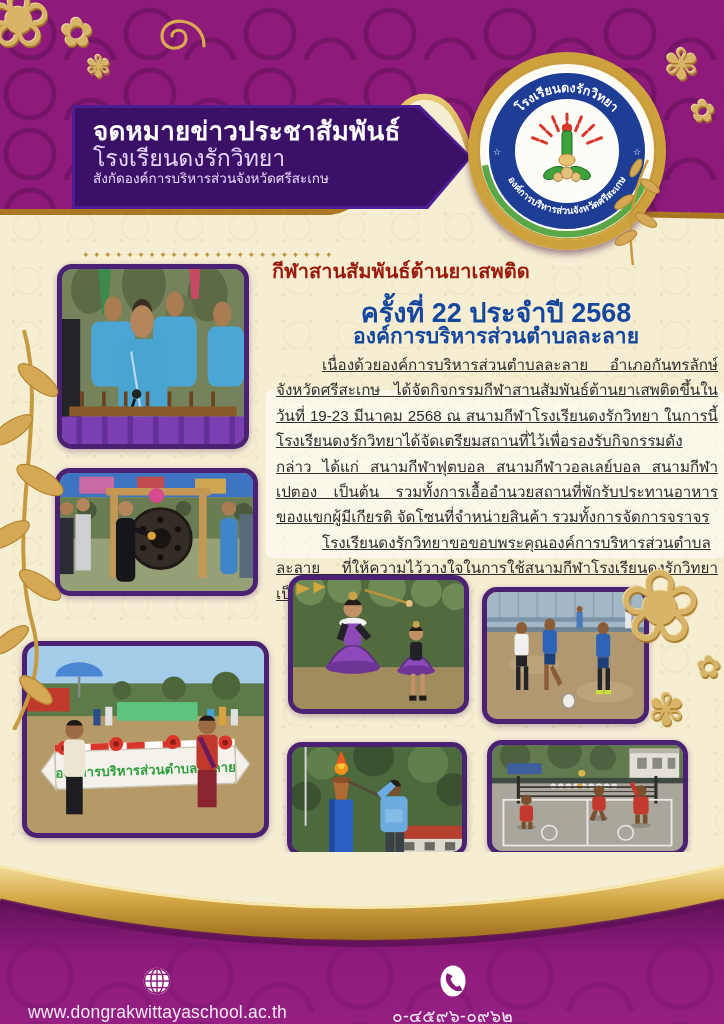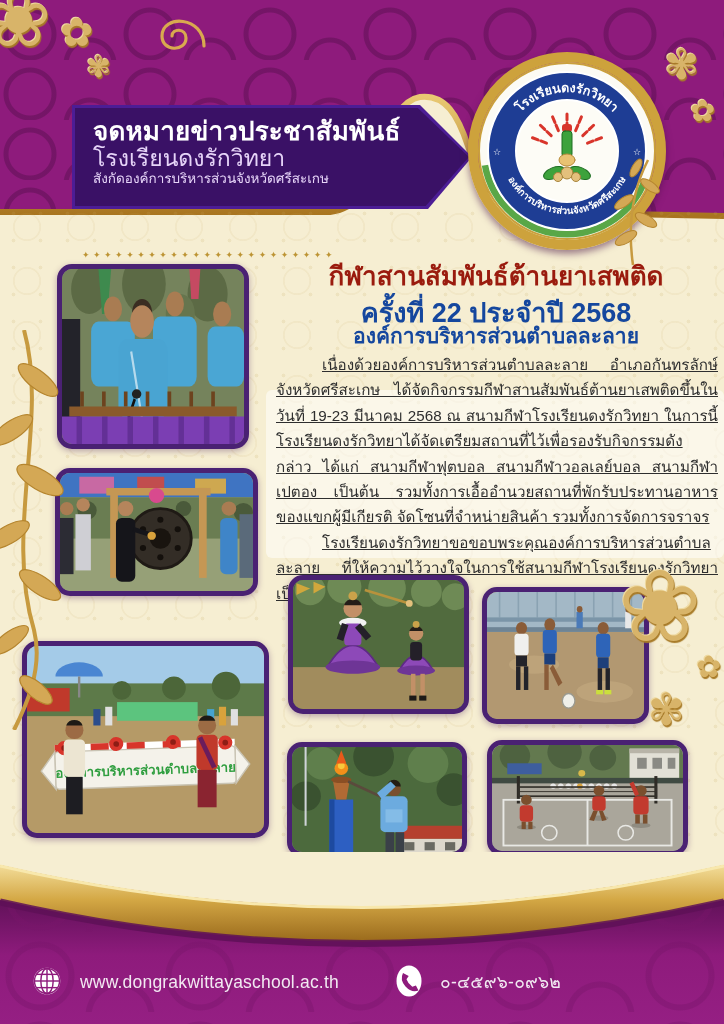--- a/index.html
+++ b/index.html
@@ -30,22 +30,22 @@
   .banner-l2{font-size:23px;font-weight:400;color:#e6d4f8;line-height:1.12;}
   .banner-l3{font-size:13.5px;font-weight:400;color:#e6d4f8;line-height:1.25;}
   
   .logo-ring{position:absolute;left:468px;top:52px;width:178px;height:178px;border-radius:50%;
     border:10px solid #cda23c;box-shadow:0 4px 7px rgba(70,15,65,.5), inset 0 2px 3px rgba(255,242,200,.9);}
   .logo{position:absolute;left:477px;top:61px;width:180px;height:180px;}
   
   .date-line{position:absolute;left:70px;top:219px;font-size:23px;font-weight:700;color:#3f1368;}
   .divider{position:absolute;left:82px;top:250px;font-size:9px;letter-spacing:3.5px;color:#bd9434;}
   
-  .art-title{position:absolute;left:272px;top:255px;width:448px;text-align:center;
-    font-size:26px;font-weight:800;color:#9a1b0e;}
+  .art-title{position:absolute;left:272px;top:255px;width:448px;text-align:left;
+    font-size:20px;font-weight:800;color:#9a1b0e;}
   .art-sub1{position:absolute;left:272px;top:291px;width:448px;text-align:center;
     font-size:27px;font-weight:700;color:#15479e;}
   .art-sub2{position:absolute;left:272px;top:319px;width:448px;text-align:center;
     font-size:21px;font-weight:800;color:#15479e;}
   .text-sheet{position:absolute;left:266px;top:390px;width:458px;height:168px;
     background:rgba(255,255,255,.52);border-radius:6px;}
   .art-body{position:absolute;left:276px;top:352px;width:442px;
     font-size:15.2px;line-height:25.4px;color:#2e2e2e;text-align:justify;text-decoration:underline;}
   .art-body p{margin:0;text-indent:46px;}
   
@@ -64,21 +64,21 @@
   .glyph{position:absolute;color:#d8b469;text-shadow:1px 2px 1px #a87b28, -1px -1px 0 #eed9a0;line-height:1;}
   
   .footer-band{position:absolute;left:0;top:852px;width:724px;height:172px;
     background:linear-gradient(#5e1157 0 26%, #8e1b7c 60%, #951f83);}
   .footer-band .scallop-tex{position:absolute;inset:0;opacity:.8;
     background-image:
       radial-gradient(circle at 40px 44px, rgba(120,22,106,0) 28px, rgba(120,22,106,.5) 29px 34px, rgba(120,22,106,0) 35px),
       radial-gradient(circle at 120px 84px, rgba(120,22,106,0) 28px, rgba(120,22,106,.5) 29px 34px, rgba(120,22,106,0) 35px);
     background-size:160px 80px;}
   .footer-curve{position:absolute;left:0;top:852px;width:724px;height:172px;}
-  .footer-item{position:absolute;display:flex;align-items:center;gap:14px;color:#f2e9f2;}
+  .footer-item{position:absolute;display:flex;align-items:center;color:#f2e9f2;flex-direction:column;}
   .footer-web{left:28px;top:962px;}
   .footer-phone{left:392px;top:962px;}
   .footer-text{font-size:17.5px;letter-spacing:.2px;margin-top:2px;}
 </style>
 </head>
 <body>
 
 <div class="page">
 
   <div class="top-band scallop"></div>

